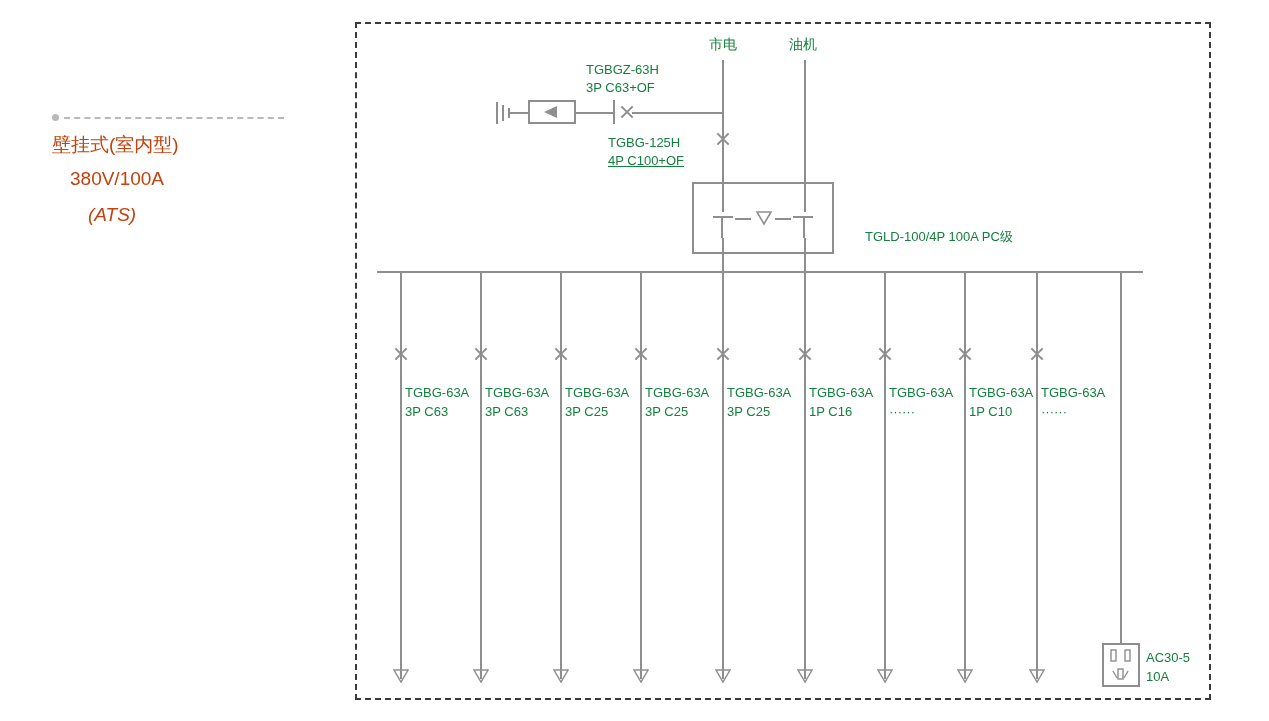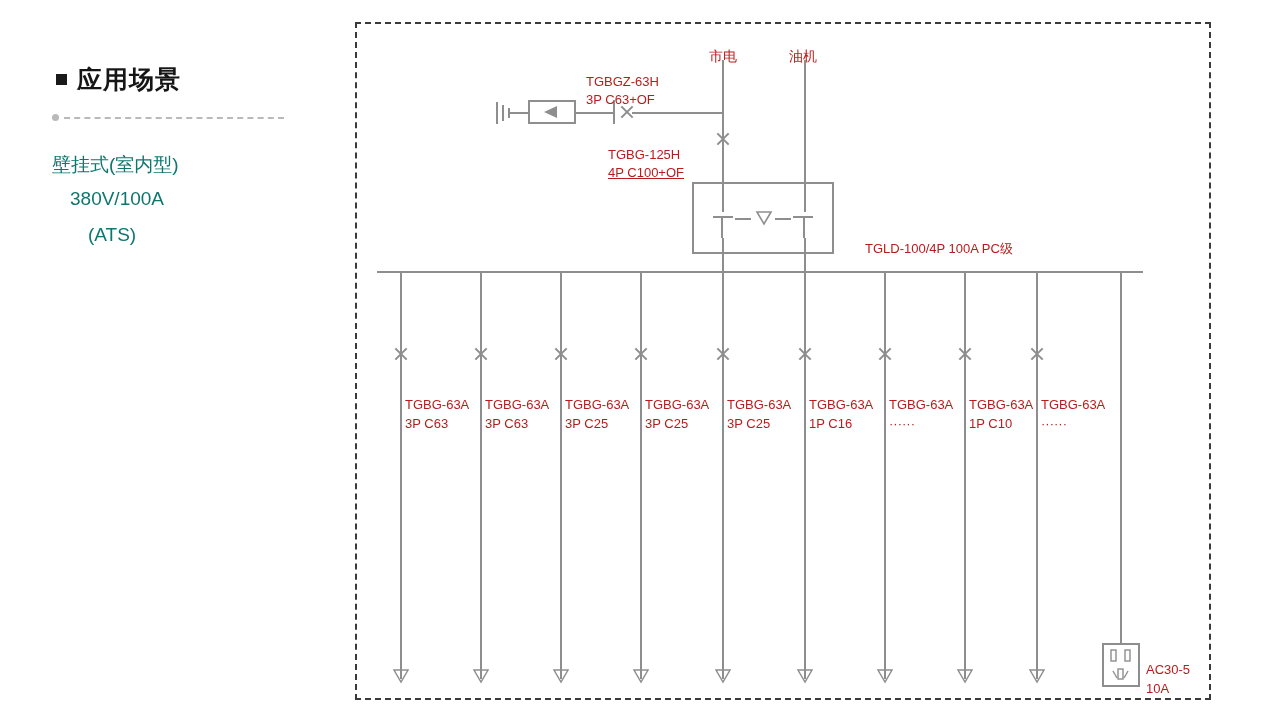--- a/index.html
+++ b/index.html
@@ -60,27 +60,26 @@
   #divider .dash-line {
     position: absolute;
     left: 12px;
     top: 5px;
     width: 220px;
     border-top: 2px dashed #b9b9b9;
   }
   .left-line {
     position: absolute;
     font-size: 19px;
-    color: #0f766e;
+    color: #c2410c;
     white-space: nowrap;
-    margin-top: 20px;
   }
   #left-line-1 { left: 52px; top: 132px; }
   #left-line-2 { left: 70px; top: 168px; }
-  #left-line-3 { left: 88px; top: 204px; }
+  #left-line-3 { left: 88px; top: 204px; font-style: italic; }
 
   
   #diagram {
     position: absolute;
     left: 355px;
     top: 22px;
     width: 856px;
     height: 678px;
     border: 2px dashed #3a3a3a;
     box-sizing: border-box;
@@ -88,24 +87,23 @@
   
   .wire {
     position: absolute;
     background: #8e8e8e;
   }
   .wire.v { width: 2px; }
   .wire.h { height: 2px; }
   .lbl {
     position: absolute;
     font-size: 13px;
-    color: #b91c1c;
+    color: #15803d;
     white-space: nowrap;
     line-height: 17px;
-    margin-top: 12px;
   }
   .lbl.cn { font-size: 14px; }
 
   
   .breaker {
     position: absolute;
     width: 16px;
     height: 22px;
   }
   .breaker i {
@@ -158,23 +156,20 @@
     position: absolute;
     border: 2px solid #8e8e8e;
     box-sizing: border-box;
     background: #fff;
   }
 </style>
 </head>
 <body>
 
 <div id="left-panel">
-  <div id="scene-title">
-    <span class="bullet"></span><span>应用场景</span>
-  </div>
   <div id="divider">
     <span class="dot"></span>
     <span class="dash-line"></span>
   </div>
   <div class="left-line" id="left-line-1">壁挂式(室内型)</div>
   <div class="left-line" id="left-line-2">380V/100A</div>
   <div class="left-line" id="left-line-3">(ATS)</div>
 </div>
 
 <div id="diagram">

